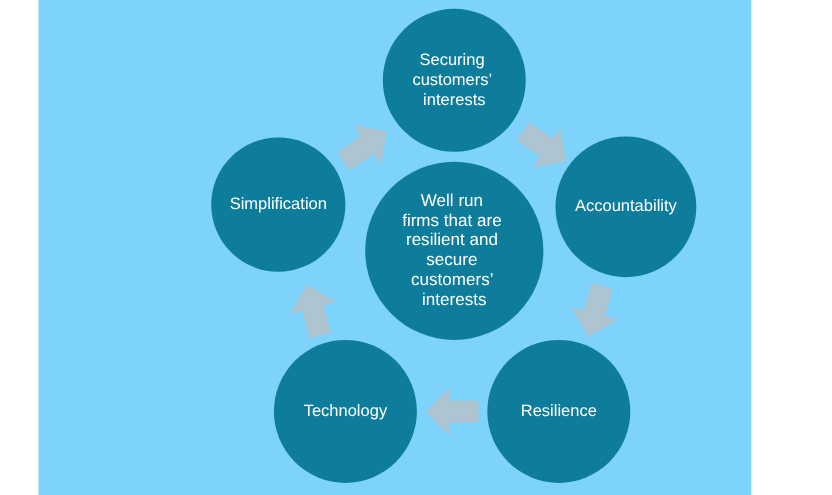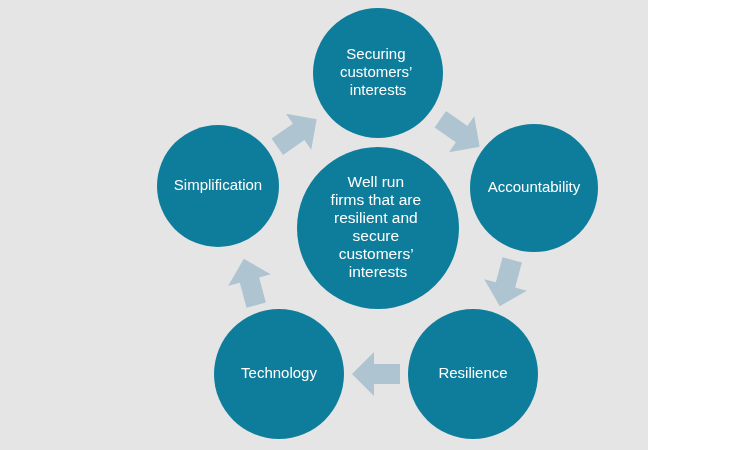--- a/index.html
+++ b/index.html
@@ -10,21 +10,22 @@
   body {
     width: 756px;
     height: 450px;
     overflow: hidden;
     font-family: "Liberation Sans", sans-serif;
   }
   #diagram-stage {
     position: relative;
     width: 648px;
     height: 450px;
-    background: #e5e5e5;
+    background: #7dd3fc;
+    margin-left: 35px;
   }
   #cycle-svg {
     position: absolute;
     left: 0;
     top: 0;
     width: 756px;
     height: 450px;
     display: block;
   }
   .node-circle {

